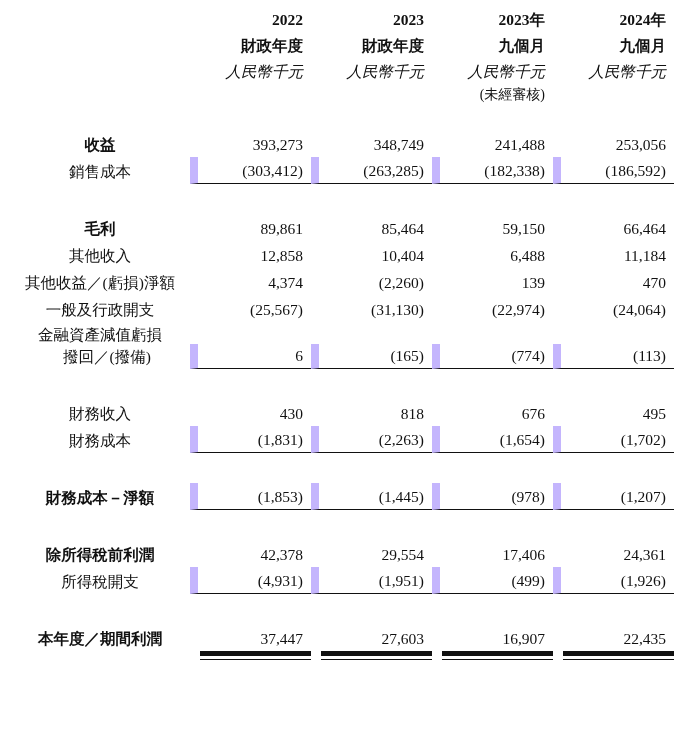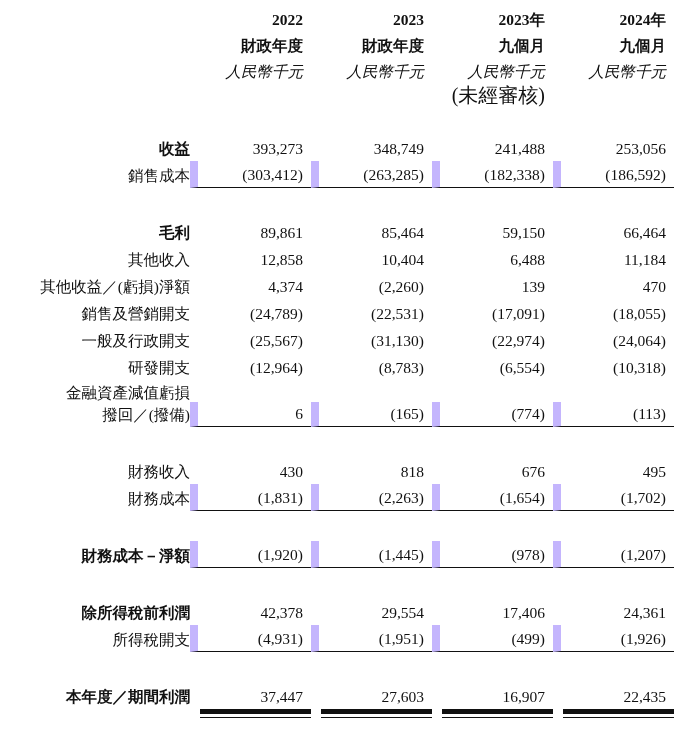--- a/index.html
+++ b/index.html
@@ -25,29 +25,29 @@
   td {
     padding: 0;
     vertical-align: bottom;
     box-sizing: border-box;
     height: 27px;
     padding-bottom: 4px;
     line-height: 1.1;
     white-space: nowrap;
     overflow: visible;
   }
-  td.lbl { text-align: right; padding-left: 10px; }
+  td.lbl { text-align: center; padding-left: 10px; }
   td.lbl.indent { padding-left: 24px; }
   td.num { text-align: right; padding-right: 8px; }
   .b { font-weight: bold; }
   .it { font-style: italic; }
   tr.h1 td { height: 26px; }
   tr.h2 td { height: 26px; }
   tr.h3 td { height: 26px; }
-  tr.h4 td { height: 20px; font-size: 20px; padding-bottom: 2px; }
+  tr.h4 td { height: 20px; font-size: 14px; padding-bottom: 2px; }
   td.ul {
     border-bottom: 1px solid #111111;
     border-left: 8px solid #c4b5fd;
   }
   tr.sp td { height: 30px; padding: 0; }
   tr.sp0 td { height: 26px; padding: 0; }
   tr.lblonly td { height: 22px; padding-bottom: 1px; }
   tr.sub td { height: 25px; }
   tr.rule td { height: 10px; padding: 0; vertical-align: top; }
   .dbl {
@@ -140,43 +140,29 @@
   </tr>
 
   <tr>
     <td class="lbl">其他收益／(虧損)淨額</td>
     <td class="num">4,374</td>
     <td class="num">(2,260)</td>
     <td class="num">139</td>
     <td class="num">470</td>
   </tr>
 
-  <tr>
-    <td class="lbl">銷售及營銷開支</td>
-    <td class="num">(24,789)</td>
-    <td class="num">(22,531)</td>
-    <td class="num">(17,091)</td>
-    <td class="num">(18,055)</td>
-  </tr>
 
   <tr>
     <td class="lbl">一般及行政開支</td>
     <td class="num">(25,567)</td>
     <td class="num">(31,130)</td>
     <td class="num">(22,974)</td>
     <td class="num">(24,064)</td>
   </tr>
 
-  <tr>
-    <td class="lbl">研發開支</td>
-    <td class="num">(12,964)</td>
-    <td class="num">(8,783)</td>
-    <td class="num">(6,554)</td>
-    <td class="num">(10,318)</td>
-  </tr>
 
   <tr class="lblonly">
     <td class="lbl">金融資產減值虧損</td>
     <td></td>
     <td></td>
     <td></td>
     <td></td>
   </tr>
 
   <tr class="sub">
@@ -207,21 +193,21 @@
     <td class="num ul">(1,654)</td>
     <td class="num ul">(1,702)</td>
   </tr>
 
   <tr class="sp">
         <td colspan="5"></td>
       </tr>
 
   <tr>
     <td class="lbl b">財務成本－淨額</td>
-    <td class="num ul">(1,920)</td>
+    <td class="num ul">(1,853)</td>
     <td class="num ul">(1,445)</td>
     <td class="num ul">(978)</td>
     <td class="num ul">(1,207)</td>
   </tr>
 
   <tr class="sp">
         <td colspan="5"></td>
       </tr>
 
   <tr>

